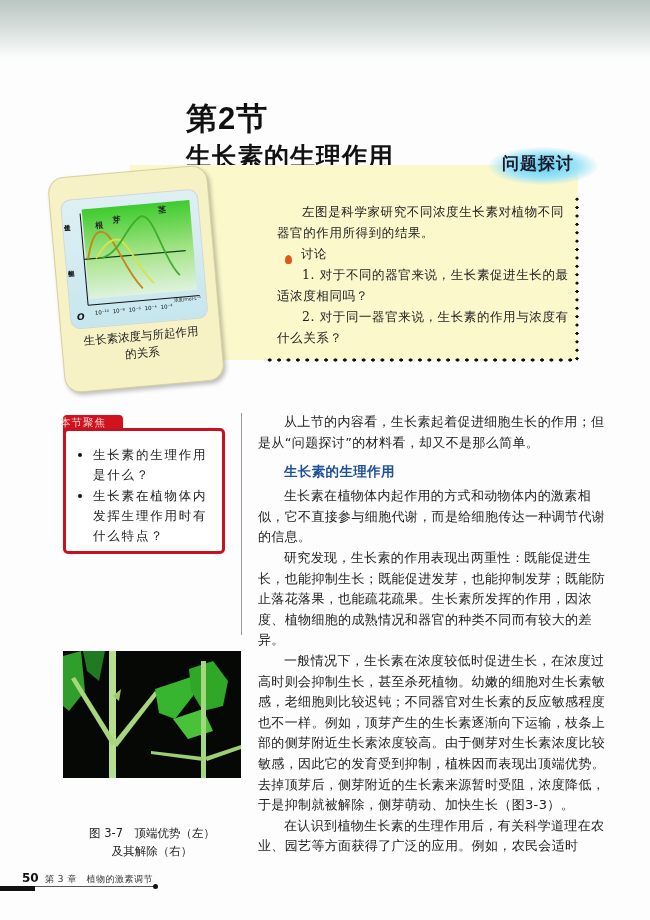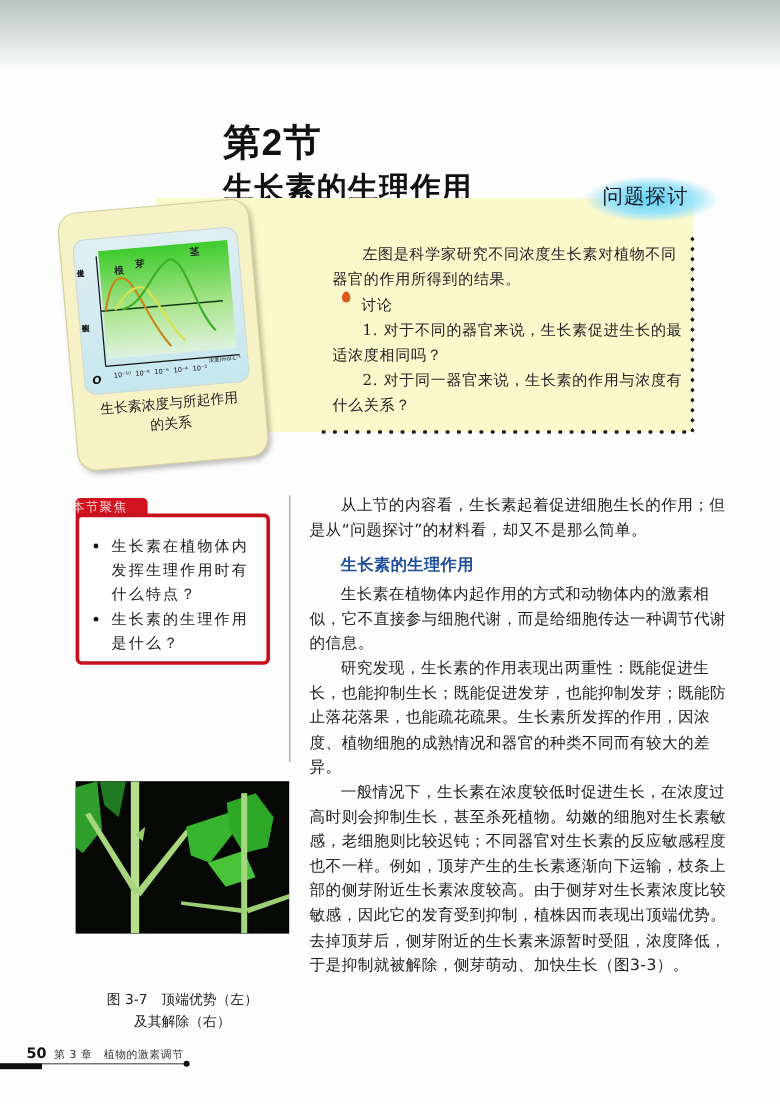--- a/index.html
+++ b/index.html
@@ -6,25 +6,25 @@
   body{width:650px;height:920px;position:relative;overflow:hidden;background:#fdfdfd;font-family:"DejaVu Sans","Liberation Sans",sans-serif;color:#222;}
   .top-band{position:absolute;left:0;top:0;width:650px;height:58px;background:linear-gradient(#b9c6c1,#dbe2df 55%,#fdfdfd);}
   .title{position:absolute;top:98px;left:148px;display:flex;align-items:baseline;font-family:"Liberation Sans","DejaVu Sans",sans-serif;font-weight:bold;color:#111;flex-direction:column;}
   .title .num{font-size:31px;letter-spacing:1px;}
   .title .name{font-size:25px;margin-left:38px;letter-spacing:1px;}
 
   .q-box{position:absolute;left:130px;top:165px;width:448px;height:195px;background:#fbf8cc;}
   .q-dots-right{position:absolute;left:575px;top:195px;width:4px;height:165px;background:radial-gradient(circle,#111 1.5px,transparent 1.7px) 0 0/4px 8.4px repeat-y;}
   .q-dots-bottom{position:absolute;left:265px;top:358px;width:313px;height:4px;background:radial-gradient(circle,#111 1.5px,transparent 1.7px) 0 0/9.4px 4px repeat-x;}
   .q-badge{position:absolute;left:488px;top:147px;width:110px;height:38px;border-radius:50%;background:radial-gradient(ellipse at 50% 50%,#5fd0f0 0%,#9fe4f7 45%,rgba(220,245,252,0) 72%);}
-  .q-badge-label{position:absolute;left:502px;top:152px;font-size:17px;font-weight:normal;color:#1a1a2a;letter-spacing:1px;font-family:"Liberation Sans","DejaVu Sans",sans-serif;}
+  .q-badge-label{position:absolute;left:502px;top:152px;font-size:17px;font-weight:bold;color:#1a1a2a;letter-spacing:1px;font-family:"Liberation Sans","DejaVu Sans",sans-serif;}
   .q-text{position:absolute;left:277px;top:201px;width:300px;font-family:"DejaVu Serif","Liberation Serif",serif;font-size:12.5px;line-height:21px;color:#222;letter-spacing:0.6px;}
   .q-text p{margin:0;}
   .q-text .ind{text-indent:2em;}
-  .q-text .disc{display:flex;align-items:flex-start;padding-left:8px;}
+  .q-text .disc{display:flex;align-items:flex-end;padding-left:8px;}
   .drop-icon{display:inline-block;width:7px;height:9px;background:#e0561b;border-radius:50% 50% 50% 50%/60% 60% 40% 40%;margin-right:9px;}
 
   .figcard{position:absolute;left:56px;top:171px;width:158px;height:214px;transform:rotate(-5deg);background:#f7f2c6;border:1px solid #d6d19e;border-radius:16px;box-shadow:2px 3px 4px rgba(0,0,0,0.25);}
   .figcard .plot{position:absolute;left:10px;top:22px;width:136px;height:128px;background:linear-gradient(#dff0f4,#c6e6ee);border-radius:10px;border:1px solid #c9d9dc;}
   .figcard svg{position:absolute;left:0;top:0;}
   .fig-caption{position:absolute;left:0;top:156px;width:158px;text-align:center;font-size:11.5px;line-height:17px;color:#222;}
 
   .focus-box{position:absolute;left:63px;top:428px;width:156px;height:120px;border:3px solid #c8101e;border-radius:5px;background:#fff;}
   .focus-tab{position:absolute;left:63px;top:415px;width:60px;height:17px;background:#d11320;border-radius:4px 4px 0 0;}
   .focus-tab-label{position:absolute;left:60px;top:416px;font-size:10.5px;color:#f6d3d3;letter-spacing:1px;}
@@ -106,32 +106,33 @@
   <div class="fig-caption">
     <div>生长素浓度与所起作用</div>
     <div>的关系</div>
   </div>
 </div>
 
 <div class="focus-tab"></div>
 <div class="focus-tab-label">本节聚焦</div>
 <div class="focus-box"></div>
 <ul class="focus-list">
+  <li>生长素的生理作用是什么？</li>
   <li>生长素在植物体内发挥生理作用时有什么特点？</li>
-  <li>生长素的生理作用是什么？</li>
 </ul>
 
 <div class="divider"></div>
 
 <div class="main">
   <p>从上节的内容看，生长素起着促进细胞生长的作用；但是从“问题探讨”的材料看，却又不是那么简单。</p>
   <h3>生长素的生理作用</h3>
   <p>生长素在植物体内起作用的方式和动物体内的激素相似，它不直接参与细胞代谢，而是给细胞传达一种调节代谢的信息。</p>
   <p>研究发现，生长素的作用表现出两重性：既能促进生长，也能抑制生长；既能促进发芽，也能抑制发芽；既能防止落花落果，也能疏花疏果。生长素所发挥的作用，因浓度、植物细胞的成熟情况和器官的种类不同而有较大的差异。</p>
   <p>一般情况下，生长素在浓度较低时促进生长，在浓度过高时则会抑制生长，甚至杀死植物。幼嫩的细胞对生长素敏感，老细胞则比较迟钝；不同器官对生长素的反应敏感程度也不一样。例如，顶芽产生的生长素逐渐向下运输，枝条上部的侧芽附近生长素浓度较高。由于侧芽对生长素浓度比较敏感，因此它的发育受到抑制，植株因而表现出顶端优势。去掉顶芽后，侧芽附近的生长素来源暂时受阻，浓度降低，于是抑制就被解除，侧芽萌动、加快生长（图3-3）。</p>
+  <p>在认识到植物生长素的生理作用后，有关科学道理在农业、园艺等方面获得了广泛的应用。例如，农民会适时</p>
 </div>
 
 <div class="photo">
   <svg width="178" height="127" viewBox="0 0 178 127">
     <path d="M0,5 L18,0 L22,40 L6,60 L0,55 Z" fill="#2f9e2a"></path>
     <path d="M20,0 L42,0 L36,30 L24,20 Z" fill="#1f7a22"></path>
     <rect x="46" y="0" width="7" height="127" fill="#b7dd8f"></rect>
     <path d="M49,95 L8,28 L12,26 L52,90 Z" fill="#a8d67e"></path>
     <path d="M50,92 L92,40 L95,43 L54,96 Z" fill="#a8d67e"></path>
     <path d="M50,45 L58,38 L56,50 Z" fill="#9acc6e"></path>

